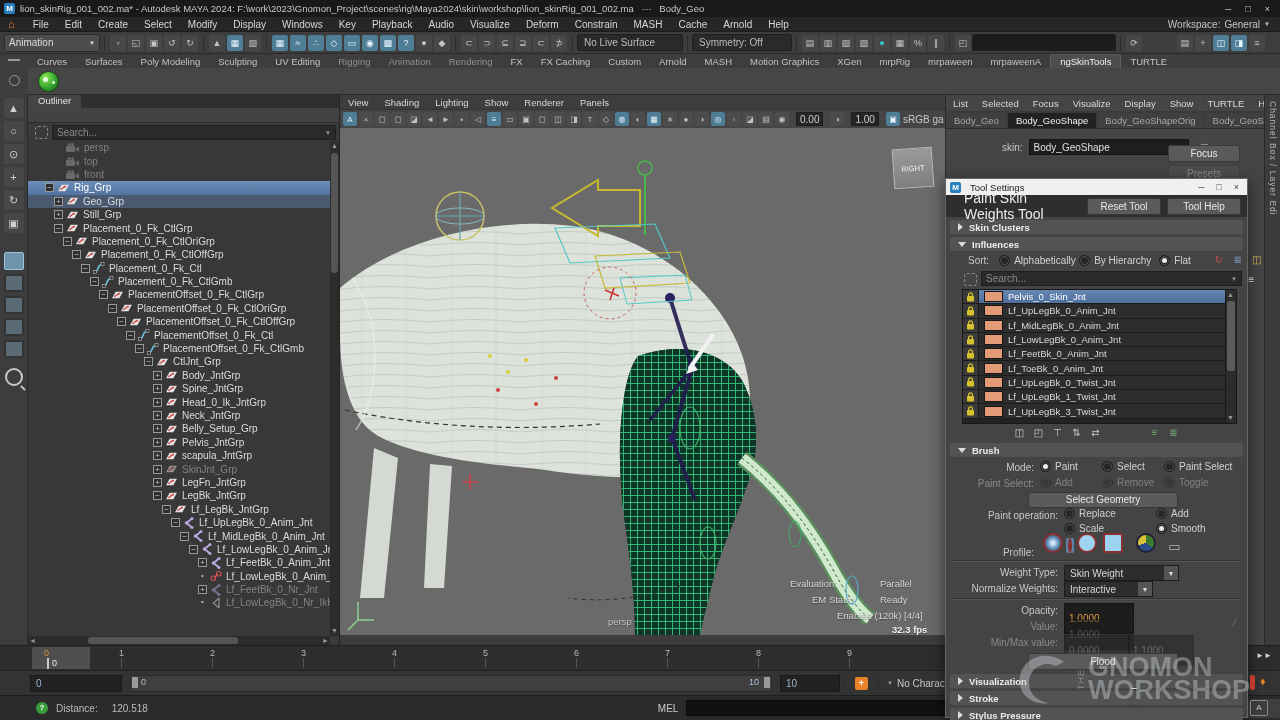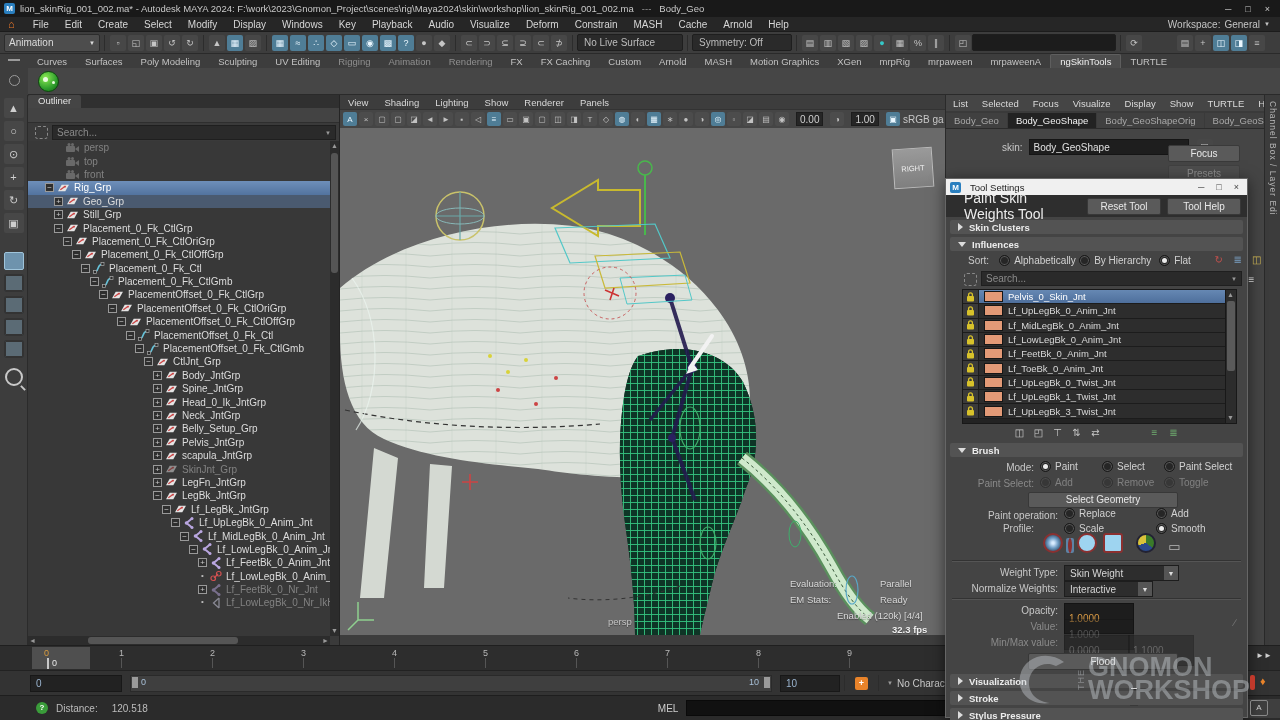--- a/index.html
+++ b/index.html
@@ -830,21 +830,21 @@
           <circle cx="216" cy="250" r="2" fill="#cc4444"></circle>
 
         <path d="M350,240 L372,208" stroke="#f2f2f2" stroke-width="4" stroke-linecap="round"></path>
         <polygon points="346,246 352,234 358,242" fill="#f2f2f2"></polygon>
 
         <path d="M18,492 L18,474 M18,492 L34,492 M18,492 L8,502" stroke="#8fd08f" stroke-width="1.5"></path>
       </svg>
       <div class="viewcube">RIGHT</div>
       <div class="hud" style="left:450px;top:450px">Evaluation:</div>
       <div class="hud" style="left:540px;top:450px">Parallel</div>
-      <div class="hud" style="left:450px;top:466px">EM Stats:</div>
+      <div class="hud" style="left:472px;top:466px">EM Stats:</div>
       <div class="hud" style="left:540px;top:466px">Ready</div>
       <div class="hud" style="left:497px;top:482px">Enabled (120k) [4/4]</div>
       <div class="hud" style="left:552px;top:496px;font-weight:bold;color:#f0f0f0">32.3 fps</div>
       <div class="hud" style="left:268px;top:488px;color:#c4c4c4">persp</div>
     </div>
   </div>
 
   <div class="abs attrpanel">
     <div class="ae-menus" id="ae-menus">
         <span class="menu-item">List</span>
@@ -1152,21 +1152,21 @@
         <span class="abs" style="left:118px;top:344px;display:flex;align-items:center">
           <span class="radio"></span>
           <span class="rlabel">Scale</span>
         </span>
         <span class="abs" style="left:210px;top:344px;display:flex;align-items:center">
           <span class="radio on"></span>
           <span class="rlabel">Smooth</span>
         </span>
       </div>
 
-    <span class="ts-label" style="left:0;top:344px;width:88px">Profile:</span>
+    <span class="ts-label" style="left:0;top:368px;width:88px">Profile:</span>
     <div class="ts-row" style="top:354px;left:94px">
       <span class="profring" style="background:radial-gradient(circle,#d8ecff 10%,#6f9cc4 45%,#44637f 70%)"></span>
       <span class="profsel"><span class="profring" style="background:radial-gradient(circle,#bfe2f8 40%,#8cc4e8 70%);margin:0"></span></span>
       <span class="profring" style="background:#9ed4f0"></span>
       <span class="profring" style="border-radius:3px;background:#9ed4f0"></span>
       <span class="profring" style="border-color:#223;background:conic-gradient(#3a7a2a 0 35%,#2a4a8a 35% 70%,#d8c23a 70% 100%);margin-left:10px"></span>
       <span class="ts-ico" style="margin-left:8px;color:#b8b8b8;font-size:13px">▭</span>
     </div>
 
     <div class="hr" style="top:381px"></div>

